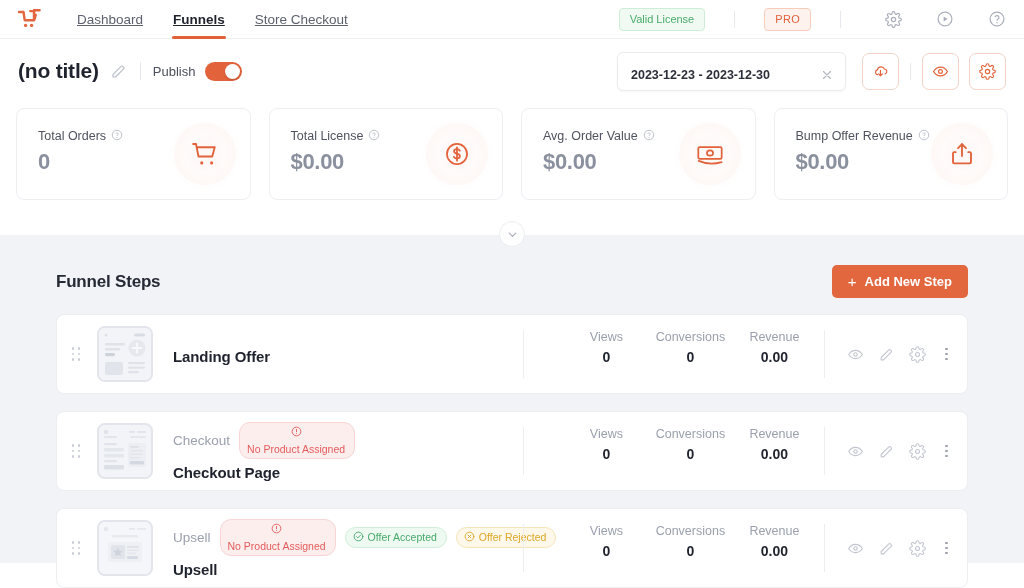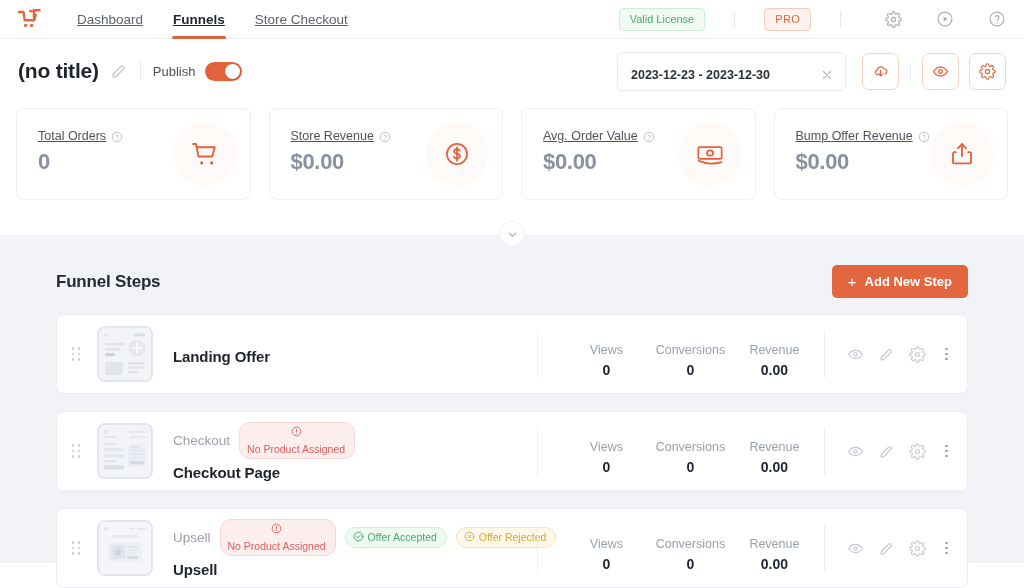--- a/index.html
+++ b/index.html
@@ -133,23 +133,22 @@
     height: 92px;
     border: 1px solid #edeff3;
     border-radius: 8px;
     background: #fff;
     position: relative;
     overflow: hidden;
     padding: 20px 0 0 21px;
   }
   .card-label {
     font-size: 12.5px; color: #4e535f;
-    display: flex; align-items: flex-end; gap: 5px;
+    display: flex; align-items: flex-start; gap: 5px;
     margin-bottom: 6px;
-    text-decoration: underline;
   }
   .qmark { color: #b6bbc6; display: flex; align-items: center; }
   .card-value {
     font-size: 22px; font-weight: bold; color: #8a909e;
     letter-spacing: -.3px;
   }
   .card-orb {
     position: absolute; right: 14px; top: 50%;
     transform: translateY(-50%);
     width: 62px; height: 62px; border-radius: 50%;
@@ -240,23 +239,23 @@
     white-space: nowrap;
   }
   .badge.red { color: #e35c5c; background: #fdeeee; border: 1px solid #f8d5d5; flex-direction: column; }
   .badge.green { color: #47a96a; background: #eefaf1; border: 1px solid #cfeed9; }
   .badge.amber { color: #dda628; background: #fdf8e9; border: 1px solid #f5e4b6; }
   .step-name {
     font-size: 15px; font-weight: bold; color: #1f232e;
     margin-top: 5px; letter-spacing: -.1px;
   }
   .metrics {
-    display: flex; align-items: flex-end;
+    display: flex; align-items: flex-start;
     border-left: 1px solid #eceef2;
-    padding-left: 26px; padding-right: 8px;
+    padding-left: 40px; padding-right: 8px;
     height: 48px; flex: none;
   }
   .metric { text-align: center; width: 84px; }
   .metric-label { font-size: 12.5px; color: #9aa0ad; }
   .metric-value { font-size: 14px; font-weight: bold; color: #1f232e; margin-top: 5px; }
   .row-actions {
     display: flex; align-items: center; gap: 14px;
     border-left: 1px solid #eceef2;
     padding-left: 22px; height: 48px; flex: none;
     color: #c2c6d0;
@@ -381,21 +380,21 @@
       <svg width="30" height="30" viewBox="0 0 24 24" fill="none" stroke="currentColor" stroke-width="1.5" stroke-linecap="round" stroke-linejoin="round">
         <path d="M2.5 4h2.3l2 10h11l2-7.4H6.3"></path>
         <circle cx="9.4" cy="19.1" r="1.25" fill="currentColor" stroke="none"></circle>
         <circle cx="17.3" cy="19.1" r="1.25" fill="currentColor" stroke="none"></circle>
       </svg>
     </div>
   </div>
 
   <div class="card">
     <div class="card-label">
-      <span>Store Revenue</span>
+      <span>Total License</span>
       <span class="qmark">
         <svg width="12" height="12" viewBox="0 0 24 24" fill="none" stroke="currentColor" stroke-width="1.8">
           <circle cx="12" cy="12" r="9.5"></circle>
           <path d="M9.6 9.4a2.5 2.5 0 0 1 4.8.9c0 1.7-2.4 2-2.4 3.6"></path>
           <circle cx="12" cy="17" r="1" fill="currentColor" stroke="none"></circle>
         </svg>
       </span>
     </div>
     <div class="card-value">$0.00</div>
     <div class="card-orb">

